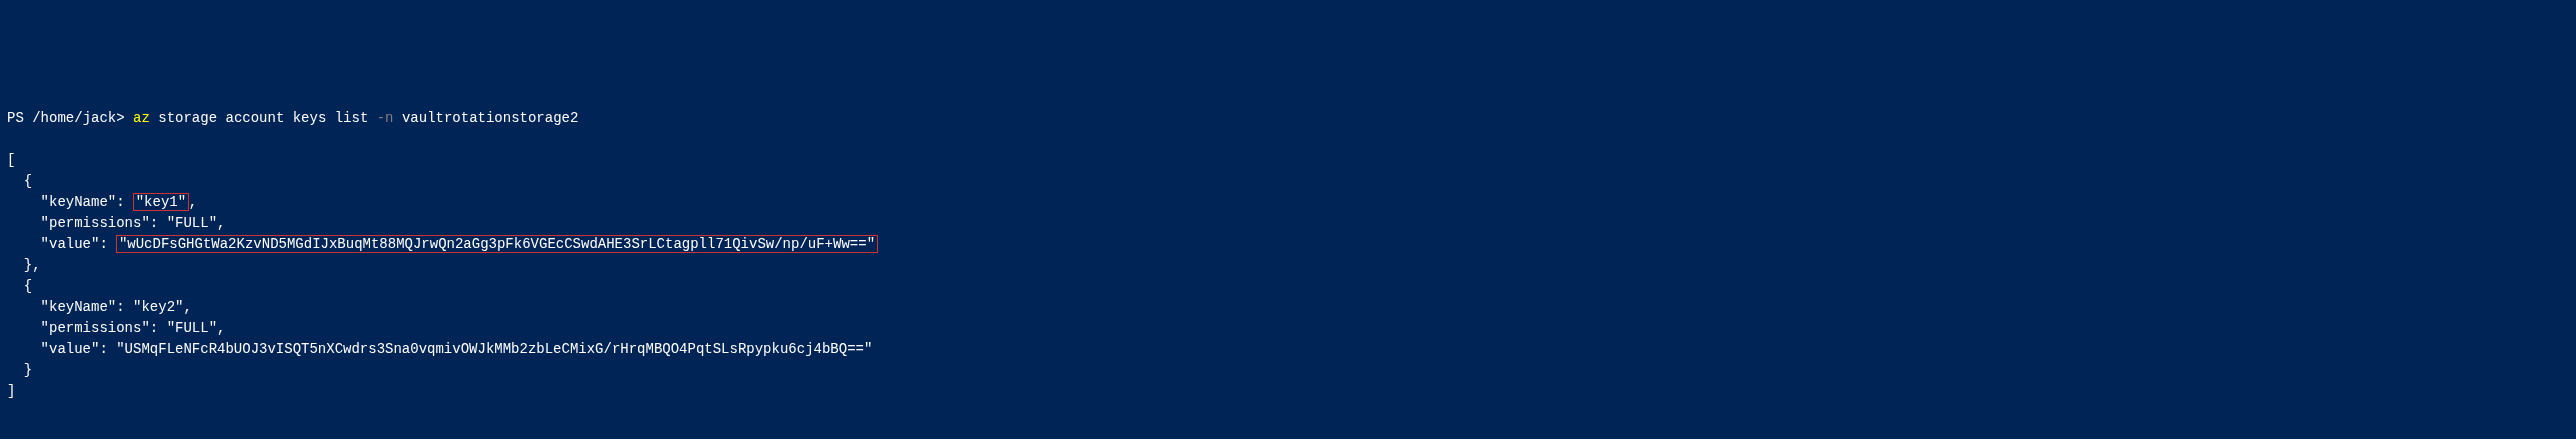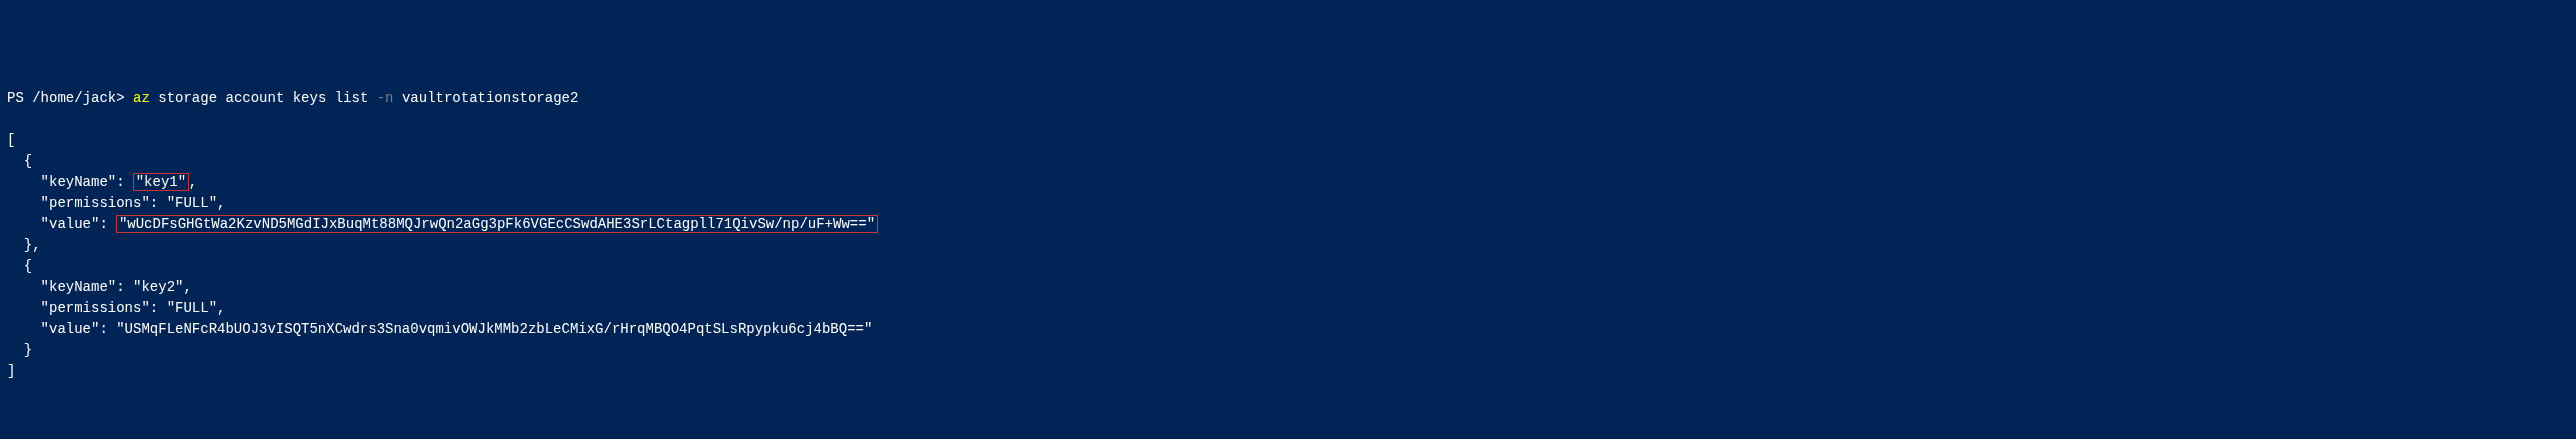--- a/index.html
+++ b/index.html
@@ -38,20 +38,21 @@
       color: #ffffff;
     }
     .highlight {
       border: 0.9px solid #cc3333;
       padding: 0 1.7px;
       display: inline-block;
       line-height: 1.2;
     }
     .line {
       display: block;
+      margin-top: 20px;
     }
   </style>
 </head>
 <body>
 
 
 
 <div><span class="line"><span class="prompt-ps">PS</span> <span class="prompt-path">/home/jack</span><span class="prompt-gt">&gt;</span> <span class="cmd-az">az</span> <span class="cmd-args">storage account keys list</span> <span class="cmd-flag">-n</span> <span class="cmd-args">vaultrotationstorage2</span></span>
 <span class="output">[</span>
 <span class="output">  {</span>

